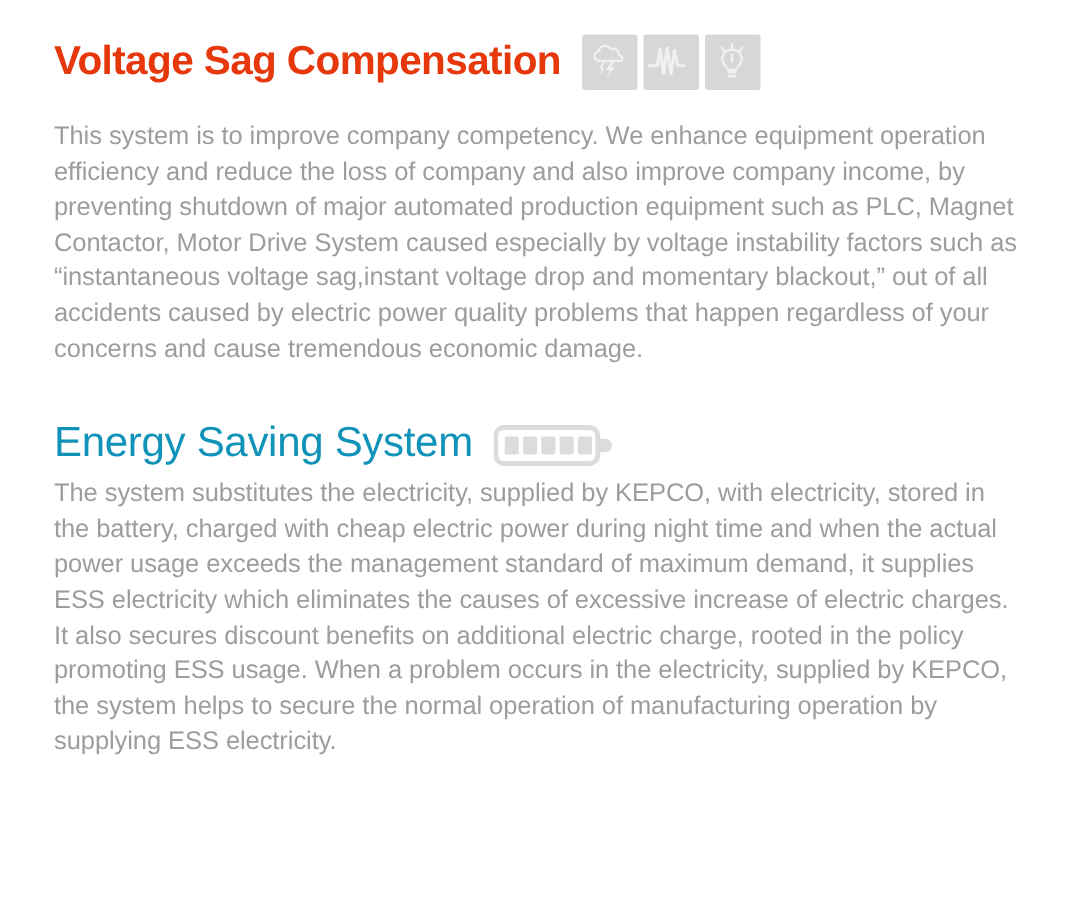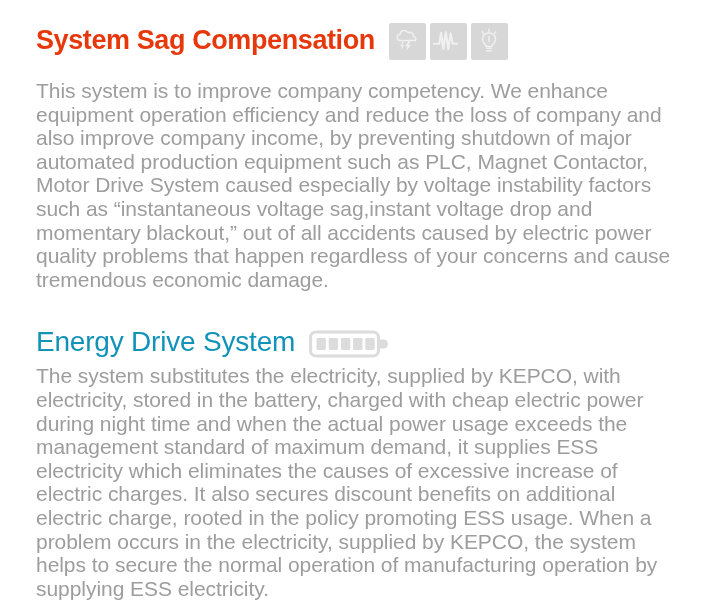--- a/index.html
+++ b/index.html
@@ -68,38 +68,38 @@
   .battery-icon {
     margin-top: 3px;
     display: flex;
     align-items: center;
   }
   .battery-icon svg { display: block; }
 
   
   .body-text {
     color: #9d9d9d;
-    font-size: 21px;
+    font-size: 17px;
     line-height: 23.6px;
     margin: 0;
     max-width: 655px;
     letter-spacing: -0.05px;
   }
   .p-1 { margin-top: 17px; }
   .p-2 { }
 </style>
 </head>
 <body>
 
 <div class="page">
 
   <section class="section section-1">
 
     <div class="heading-row">
-      <h1 class="heading heading-voltage">System Sag Compensation</h1>
+      <h1 class="heading heading-voltage">Voltage Sag Compensation</h1>
 
       <div class="icon-tiles">
 
         <div class="icon-tile">
           <span>
             <svg width="26" height="26" viewBox="0 0 26 26" aria-hidden="true">
 
               <path d="M7.0 12.6 C4.6 12.6 3.2 11.1 3.2 9.4 C3.2 7.8 4.5 6.4 6.2 6.3
                        C6.4 4.2 8.2 2.6 10.4 2.6 C12.0 2.6 13.4 3.5 14.1 4.8
                        C14.6 4.5 15.2 4.35 15.8 4.35 C17.8 4.35 19.4 5.95 19.4 7.95
@@ -146,21 +146,21 @@
 
       </div>
     </div>
 
     <p class="body-text p-1">This system is to improve company competency. We enhance equipment operation efficiency and reduce the loss of company and also improve company income, by preventing shutdown of major automated production equipment such as PLC, Magnet Contactor, Motor Drive System caused especially by voltage instability factors such as “instantaneous voltage sag,instant voltage drop and momentary blackout,” out of all accidents caused by electric power quality problems that happen regardless of your concerns and cause tremendous economic damage.</p>
   </section>
 
   <section class="section section-2">
 
     <div class="heading-row">
-      <h1 class="heading heading-energy">Energy Drive System</h1>
+      <h1 class="heading heading-energy">Energy Saving System</h1>
 
       <div class="battery-icon">
         <span>
           <svg width="80" height="32" viewBox="0 0 80 32" aria-hidden="true">
 
             <rect x="1.5" y="4" width="68" height="24" rx="5.5" ry="5.5" fill="none" stroke="#dcdcdc" stroke-width="3.2"></rect>
 
             <path d="M69.5 11.5 L74.5 11.5 A4.5 4.5 0 0 1 74.5 20.5 L69.5 20.5 Z" fill="#dcdcdc"></path>
 
             <rect x="7.5" y="10" width="9.4" height="12" rx="1.4" fill="#dcdcdc"></rect>

